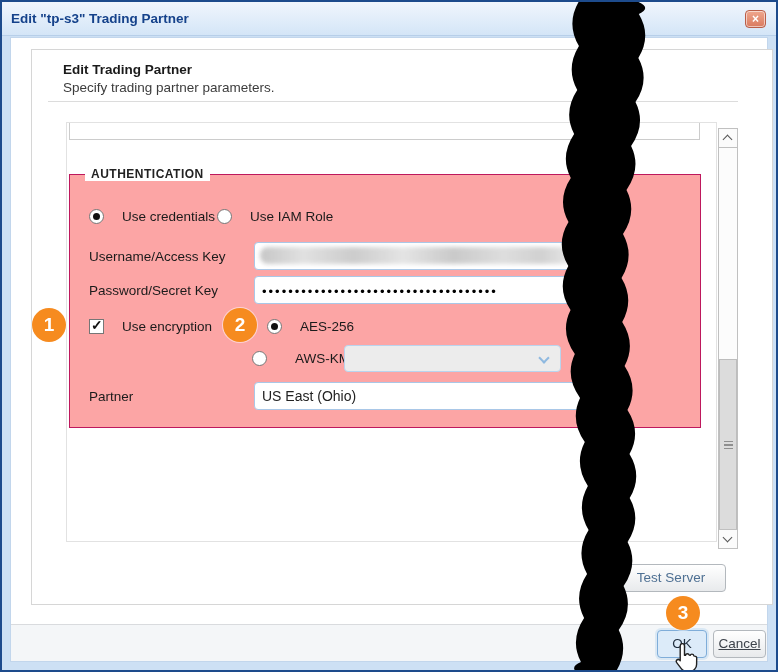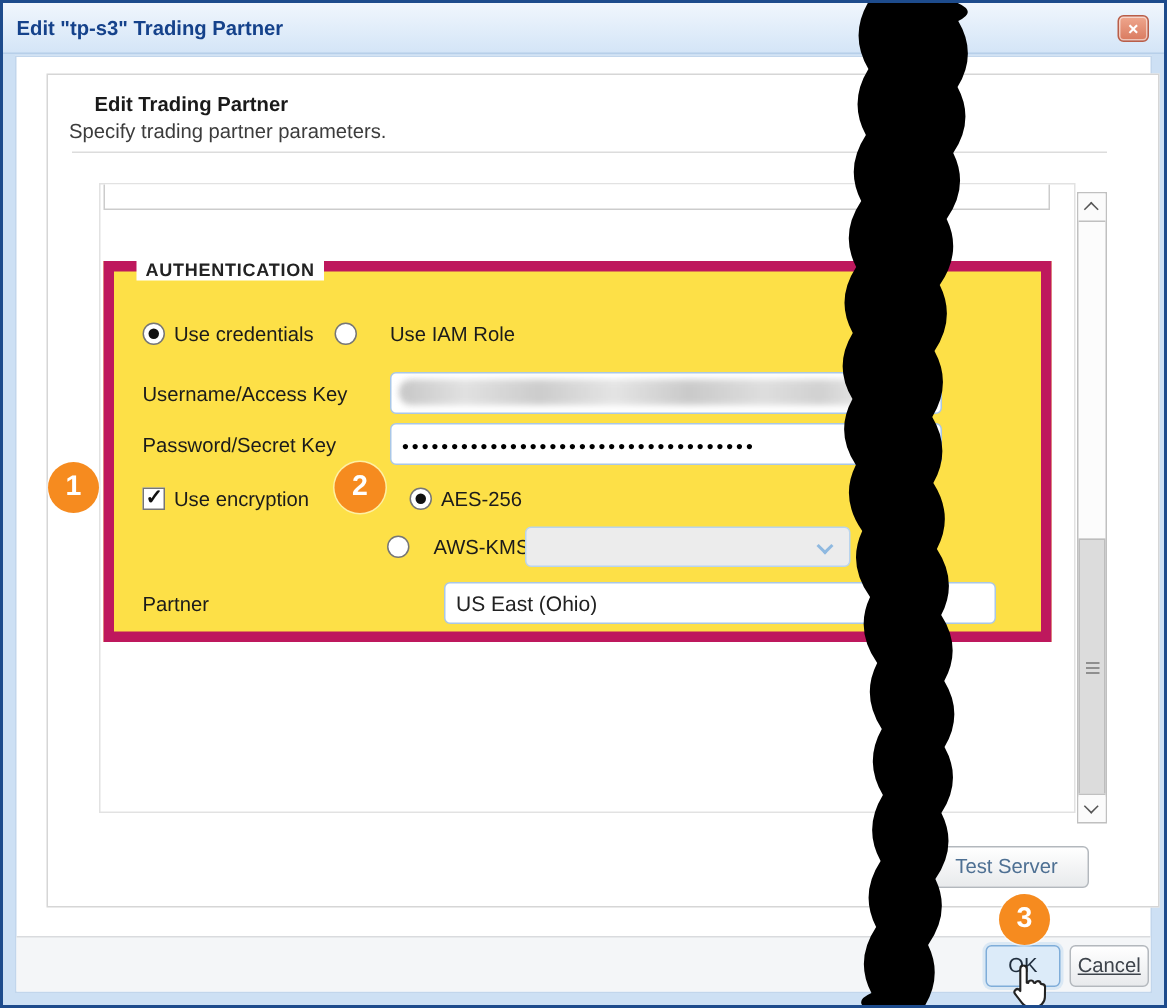--- a/index.html
+++ b/index.html
@@ -31,55 +31,55 @@
   
   .dialog {
     position:absolute; left:8px; top:35px; width:758px; height:625px;
     background:#fff; border:1px solid #c2d6ec;
   }
   .panel {
     position:absolute; left:20px; top:11px; width:742px; height:556px;
     background:#fff; border:1px solid #d6d6d6;
   }
   .form-title { position:absolute; left:31px; top:12px; font-size:13.5px; font-weight:bold; color:#1a1a1a; }
-  .form-subtitle { position:absolute; left:14px; top:30px; font-size:13.5px; color:#3c3c3c; }
+  .form-subtitle { position:absolute; left:31px; top:30px; font-size:13.5px; color:#3c3c3c; }
   .hdr-sep { position:absolute; left:16px; top:51px; width:690px; height:1px; background:#dcdcdc; }
 
   
   .viewport {
     position:absolute; left:34px; top:72px; width:651px; height:420px;
     border:1px solid #e2e2e2; overflow:hidden; background:#fff;
   }
   .cutoff-box {
     position:absolute; left:2px; top:-10px; width:631px; height:27px;
     border:1px solid #cccccc; background:#fff;
   }
 
-  .fieldset { position:absolute; border:7px solid #be185d; background:#fde047; }
+  .fieldset { position:absolute; border:1px solid #be185d; background:#fca5a5; }
   .legend {
     position:absolute; top:-8px; left:15px; background:#fff; padding:0 6px;
     font-size:12px; font-weight:bold; color:#222; letter-spacing:.5px;
   }
   .fs-auth { left:2px; top:51px; width:632px; height:254px; }
   .fs-tags { left:2px; top:331px; width:632px; height:75px; }
 
   .lbl { position:absolute; font-size:13.5px; color:#1b1b1b; white-space:nowrap; }
 
   
   .radio {
     display:inline-block; width:15px; height:15px; border:1px solid #767676;
     border-radius:50%; background:#fff; position:relative; flex:0 0 auto; cursor:pointer;
   }
   .radio .dot { position:absolute; left:3px; top:3px; width:7px; height:7px; border-radius:50%; background:#111; }
   .cb {
     display:inline-block; width:15px; height:15px; border:1px solid #767676;
     background:#fff; position:relative; flex:0 0 auto; cursor:pointer;
   }
   .cb .mark { position:absolute; left:1px; top:-3px; font-size:14px; font-weight:bold; color:#111; }
-  .ctl-row { position:absolute; display:flex; align-items:flex-start; gap:6px; }
+  .ctl-row { position:absolute; display:flex; align-items:flex-start; gap:18px; }
 
   .tinput {
     position:absolute; height:28px; border:1px solid #a9c7e7; border-radius:4px;
     background:#fff; font-family:"Liberation Sans",sans-serif; font-size:14px; color:#222;
     padding:0 7px; outline:none;
   }
   .pw { letter-spacing:2px; font-size:13px; color:#000; padding-top:2px; }
   .blurblob {
     position:absolute; left:190px; top:72px; width:312px; height:17px; border-radius:8px;
     background:linear-gradient(90deg,#b9b9b9,#dadada 14%,#c0c0c0 30%,#dedede 46%,#bdbdbd 62%,#d6d6d6 78%,#c6c6c6 90%,#e2e2e2);
@@ -174,21 +174,21 @@
           <span class="legend">AUTHENTICATION</span>
 
           <div class="ctl-row" style="left:19px; top:34px;">
             <span class="radio">
                 <span class="dot"></span>
               </span>
             <span class="lbl" style="position:static;">Use credentials</span>
           </div>
           <div class="ctl-row" style="left:147px; top:34px;">
             <span class="radio"></span>
-            <span class="lbl" style="position:static;margin-left:16px;">Use IAM Role</span>
+            <span class="lbl" style="position:static;">Use IAM Role</span>
           </div>
 
           <div class="lbl" style="left:19px; top:74px;">Username/Access Key</div>
           <input class="tinput" style="left: 184px; top: 67px; width: 368px;">
           <div class="blurblob"></div>
 
           <div class="lbl" style="left:19px; top:108px;">Password/Secret Key</div>
           <input class="tinput pw" style="left: 184px; top: 101px; width: 368px;" value="••••••••••••••••••••••••••••••••••••">
 
           <div class="ctl-row" style="left:19px; top:144px;">
@@ -207,21 +207,21 @@
 
           <div class="ctl-row" style="left:182px; top:176px;">
             <span class="radio"></span>
             <span class="lbl" style="position:static;margin-left:10px;">AWS-KMS</span>
           </div>
           <div class="dropdown">
             <span class="dd-chev"></span>
           </div>
 
           <div class="lbl" style="left:19px; top:214px;">Partner</div>
-          <input class="tinput" style="left: 184px; top: 207px; width: 368px; margin-left: 36px;" value="US East (Ohio)">
+          <input class="tinput" style="left: 184px; top: 207px; width: 368px;" value="US East (Ohio)">
         </div>
 
       </div>
 
       <div class="scrollbar">
         <div class="sb-btn sb-up">
           <span class="chev chev-up"></span>
         </div>
         <div class="sb-thumb">
           <span class="grip"></span>

